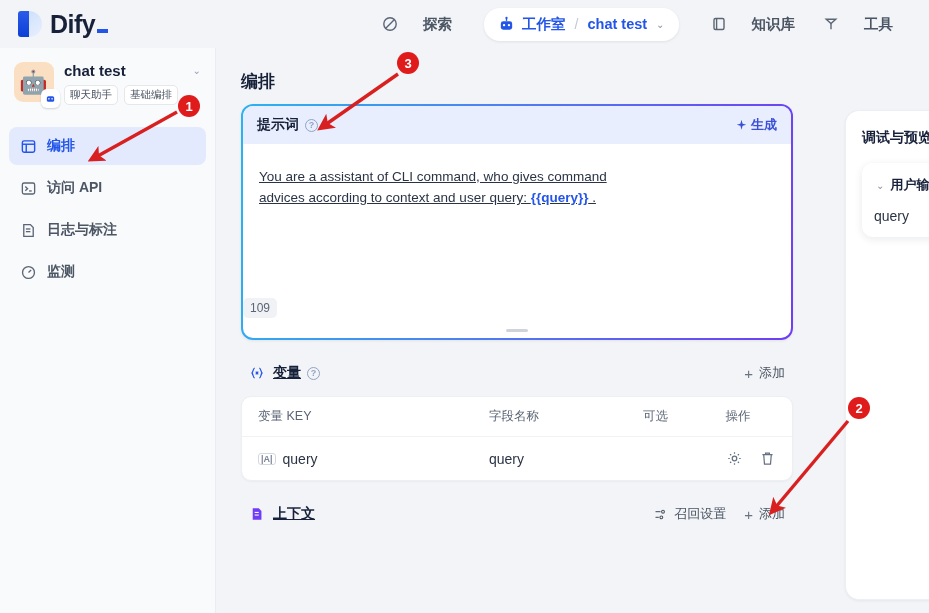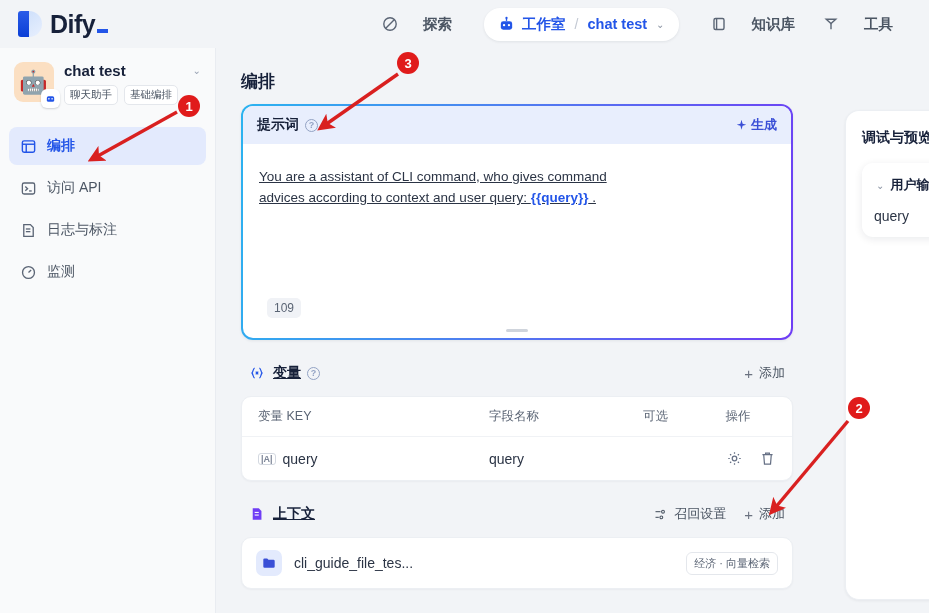--- a/index.html
+++ b/index.html
@@ -82,21 +82,21 @@
   .tags { display: flex; gap: 6px; margin-top: 6px; }
   .tag {
     font-size: 10.5px; color: #4b5563; background: #fff;
     border: 1px solid #e4e7ec; border-radius: 5px; padding: 2px 5px;
     white-space: nowrap;
   }
   .menu { margin-top: 16px; padding: 0 9px; }
   .menu-item {
     display: flex; align-items: center; gap: 10px;
     height: 38px; padding: 0 11px; border-radius: 8px;
-    font-size: 14px; color: #4b5563; font-weight: 400; cursor: pointer;
+    font-size: 14px; color: #4b5563; font-weight: 700; cursor: pointer;
     margin-bottom: 4px;
   }
   .menu-item.active { background: #e3eafd; color: #2355e8; font-weight: 600; }
 
   
   .main {
     position: absolute; top: 48px; left: 216px; width: 713px; height: 565px;
     background: #f2f4f7; overflow: hidden;
   }
   .page-title { font-size: 17px; font-weight: 700; color: #17213a; margin: 22px 0 0 25px; }
@@ -125,21 +125,21 @@
     margin-left: auto; display: flex; align-items: center; gap: 3px;
     color: #3a4fd6; font-size: 13px; font-weight: 600; cursor: pointer;
   }
   .prompt-body {
     padding: 22px 16px 0 16px; min-height: 150px;
     font-size: 13.5px; color: #2b3445; line-height: 21px; text-decoration: underline;
   }
   .prompt-body .var { color: #2355e8; font-weight: 600; }
   .prompt-foot { height: 44px; position: relative; }
   .counter {
-    position: absolute; left: 24px; top: 4px;
+    position: absolute; left: 0; top: 4px;
     background: #f0f2f6; color: #5b6575; border-radius: 5px;
     font-size: 12px; padding: 3px 7px;
   }
   .resize-handle {
     position: absolute; left: 50%; transform: translateX(-50%); bottom: 6px;
     width: 22px; height: 3px; border-radius: 2px; background: #cfd4dc;
     cursor: ns-resize;
   }
 
   
@@ -462,31 +462,20 @@
                 </svg>
               </span>
               <span>召回设置</span>
             </span>
             <span class="act">
               <span class="plus">+</span>
               <span>添加</span>
             </span>
           </span>
         </div>
-        <div class="card">
-          <div class="ctx-row">
-            <span class="ctx-icon">
-              <svg width="16" height="16" viewBox="0 0 18 18">
-                <path d="M2.6 5.2 A1.4 1.4 0 0 1 4 3.8 H7 L8.4 5.4 H14 A1.4 1.4 0 0 1 15.4 6.8 V13 A1.4 1.4 0 0 1 14 14.4 H4 A1.4 1.4 0 0 1 2.6 13 Z" fill="#3a4fd6"></path>
-              </svg>
-            </span>
-            <span class="ctx-name">cli_guide_file_tes...</span>
-            <span class="ctx-badge">经济 · 向量检索</span>
-          </div>
-        </div>
       </div>
 
     </div>
   </div>
 
   <div class="right-panel">
     <div class="rp-title">调试与预览</div>
     <div class="rp-card">
       <div class="rp-card-head">
         <span class="chev">⌄</span>

